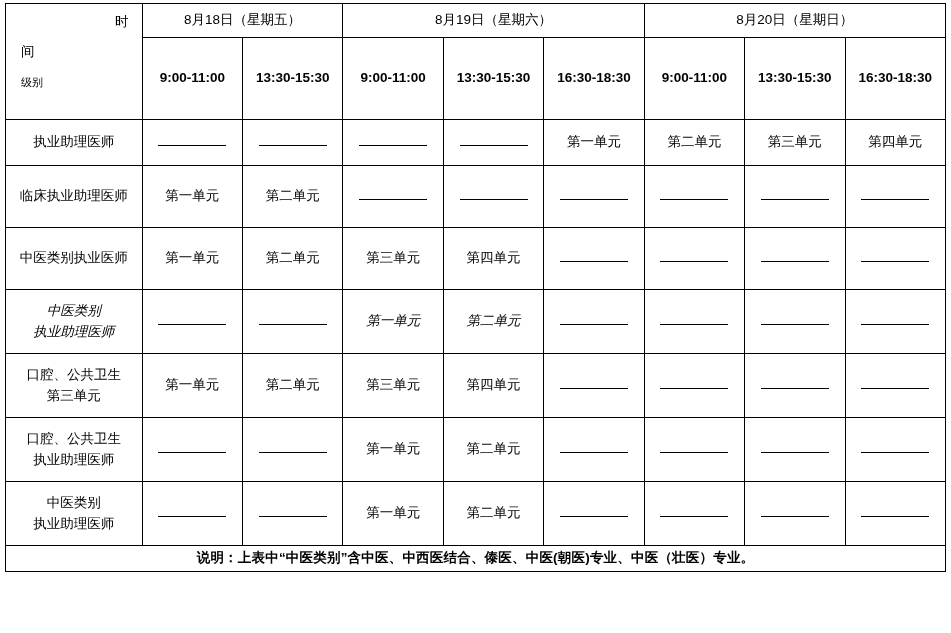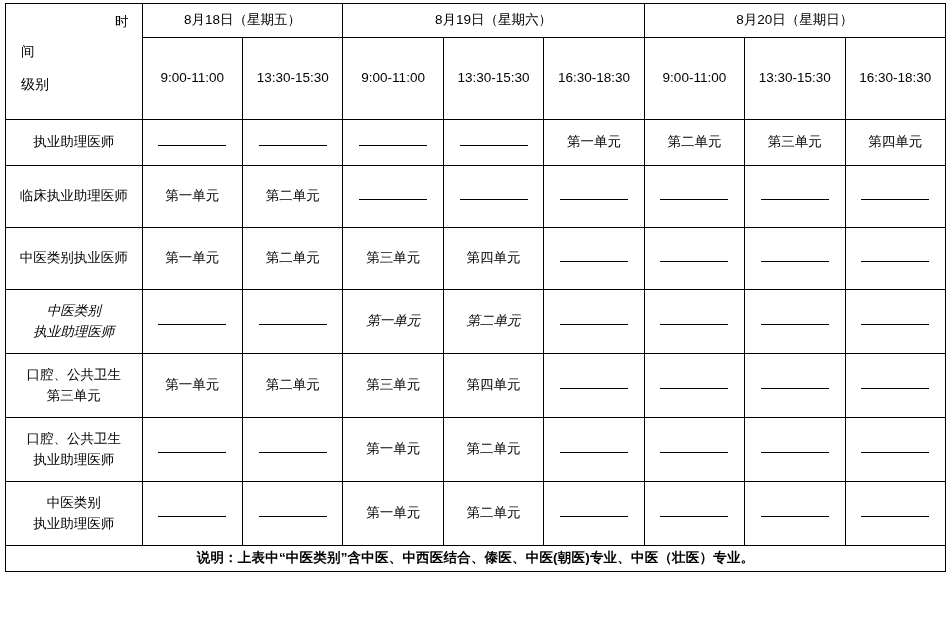--- a/index.html
+++ b/index.html
@@ -61,31 +61,32 @@
   .corner-inner .l2 {
     position: absolute;
     top: 36px;
     left: 12px;
     font-size: 13.5px;
   }
   .corner-inner .l3 {
     position: absolute;
     top: 68px;
     left: 12px;
-    font-size: 14px;
+    font-size: 11px;
   }
   td.date-head {
     height: 34px;
     font-size: 13.5px;
     margin-left: 21px;
   }
   td.time-head {
     height: 82px;
     font-size: 13px;
     line-height: 1.5;
+    font-weight: bold;
   }
   td.row-label {
     text-align: left;
     padding-left: 9px;
     font-size: 13.5px;
     line-height: 1.7;
   }
   td.cell {
     font-size: 13.5px;
   }

